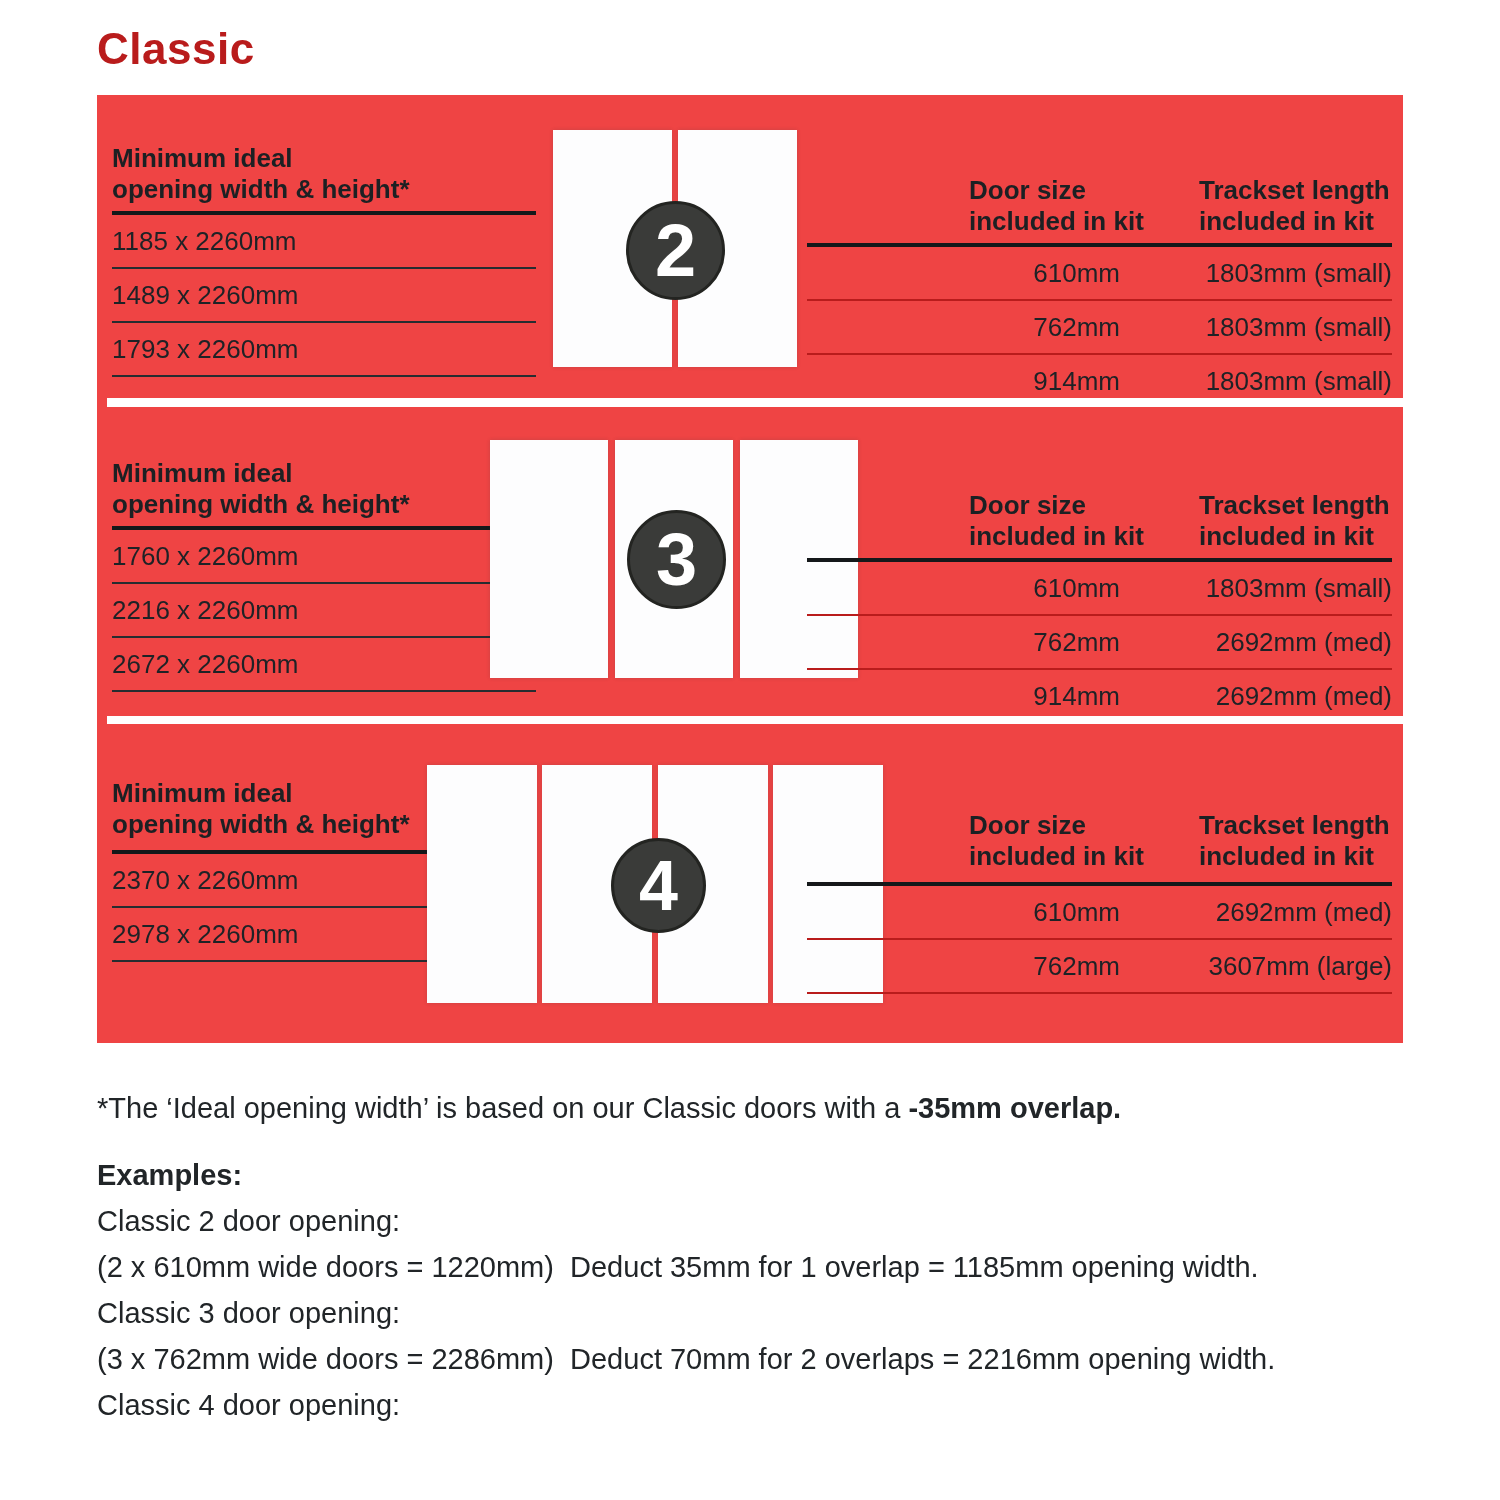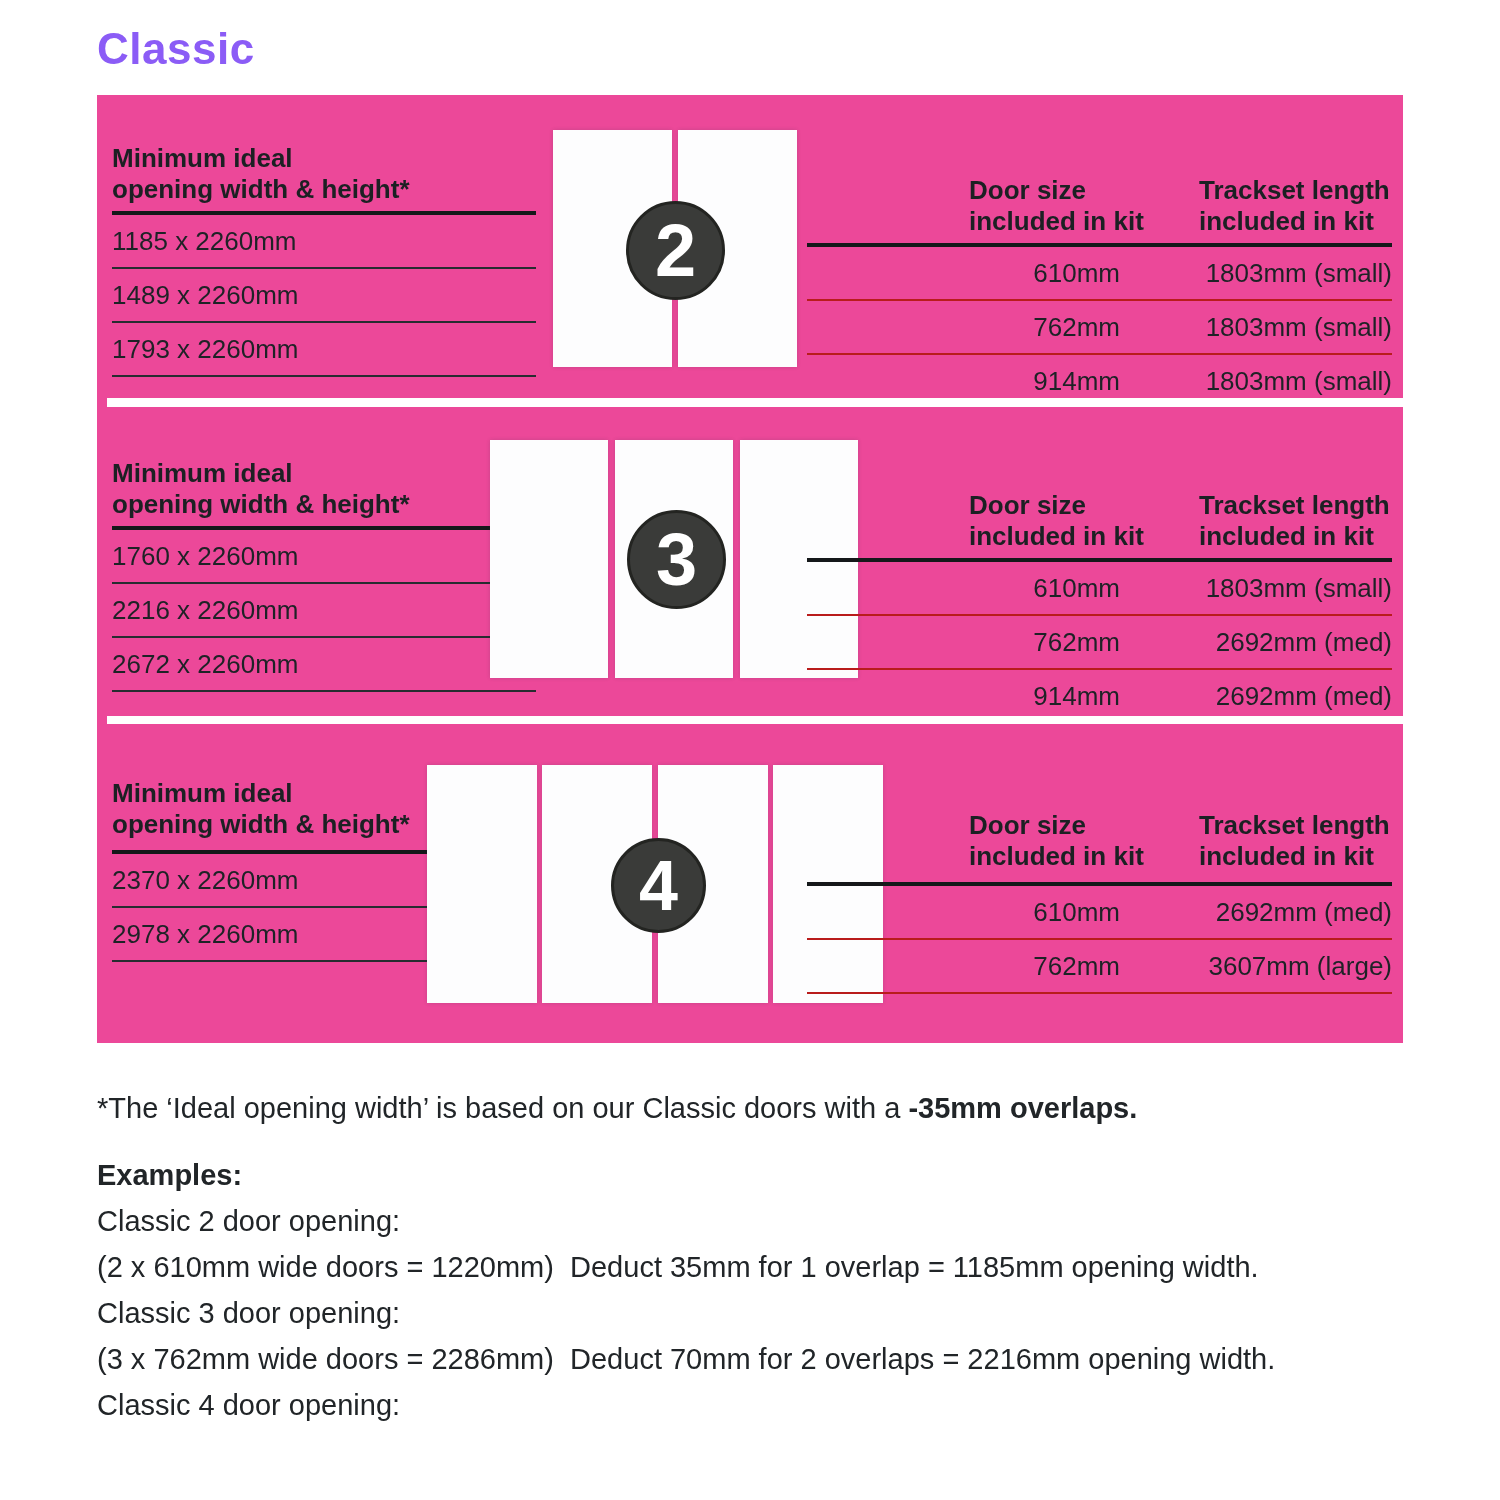--- a/index.html
+++ b/index.html
@@ -2,25 +2,25 @@
 <html><head>
 <meta charset="utf-8">
 <style>
   html,body { margin:0; padding:0; background:#ffffff; }
   .page {
     position:relative; width:1500px; height:1500px; background:#ffffff;
     font-family:"Liberation Sans", sans-serif; color:#1d2125; overflow:hidden;
   }
   .title {
     position:absolute; left:97px; top:24px;
-    font-size:44px; font-weight:bold; color:#8b5cf6; letter-spacing:0.5px;
+    font-size:44px; font-weight:bold; color:#b91c1c; letter-spacing:0.5px;
   }
   .board {
     position:absolute; left:97px; top:95px; width:1306px; height:948px;
-    background:#ec4899;
+    background:#ef4444;
   }
   .divider { position:absolute; left:10px; width:1296px; background:#ffffff; }
   .divider.d1 { top:303px; height:9px; }
   .divider.d2 { top:621px; height:8px; }
 
   .section { position:absolute; left:0; width:1306px; }
   #s1 { top:0;    height:303px; }
   #s2 { top:315px; height:305px; }
   #s3 { top:627px; height:321px; }
 
@@ -207,21 +207,21 @@
         </div>
         <div class="rrow">
           <div class="c1">762mm</div>
           <div class="c2">3607mm (large)</div>
         </div>
       </div>
     </div>
 
   </div>
 
-  <div class="footnote"><span>*The ‘Ideal opening width’ is based on our Classic doors with a </span><span class="b">-35mm overlaps.</span></div>
+  <div class="footnote"><span>*The ‘Ideal opening width’ is based on our Classic doors with a </span><span class="b">-35mm overlap.</span></div>
 
   <div class="examples">
     <div class="ex-heading">Examples:</div>
     <div class="ex-line">Classic 2 door opening:</div>
     <div class="ex-line">(2 x 610mm wide doors = 1220mm)  Deduct 35mm for 1 overlap = 1185mm opening width.</div>
     <div class="ex-line">Classic 3 door opening:</div>
     <div class="ex-line">(3 x 762mm wide doors = 2286mm)  Deduct 70mm for 2 overlaps = 2216mm opening width.</div>
     <div class="ex-line">Classic 4 door opening:</div>
   </div>
 

